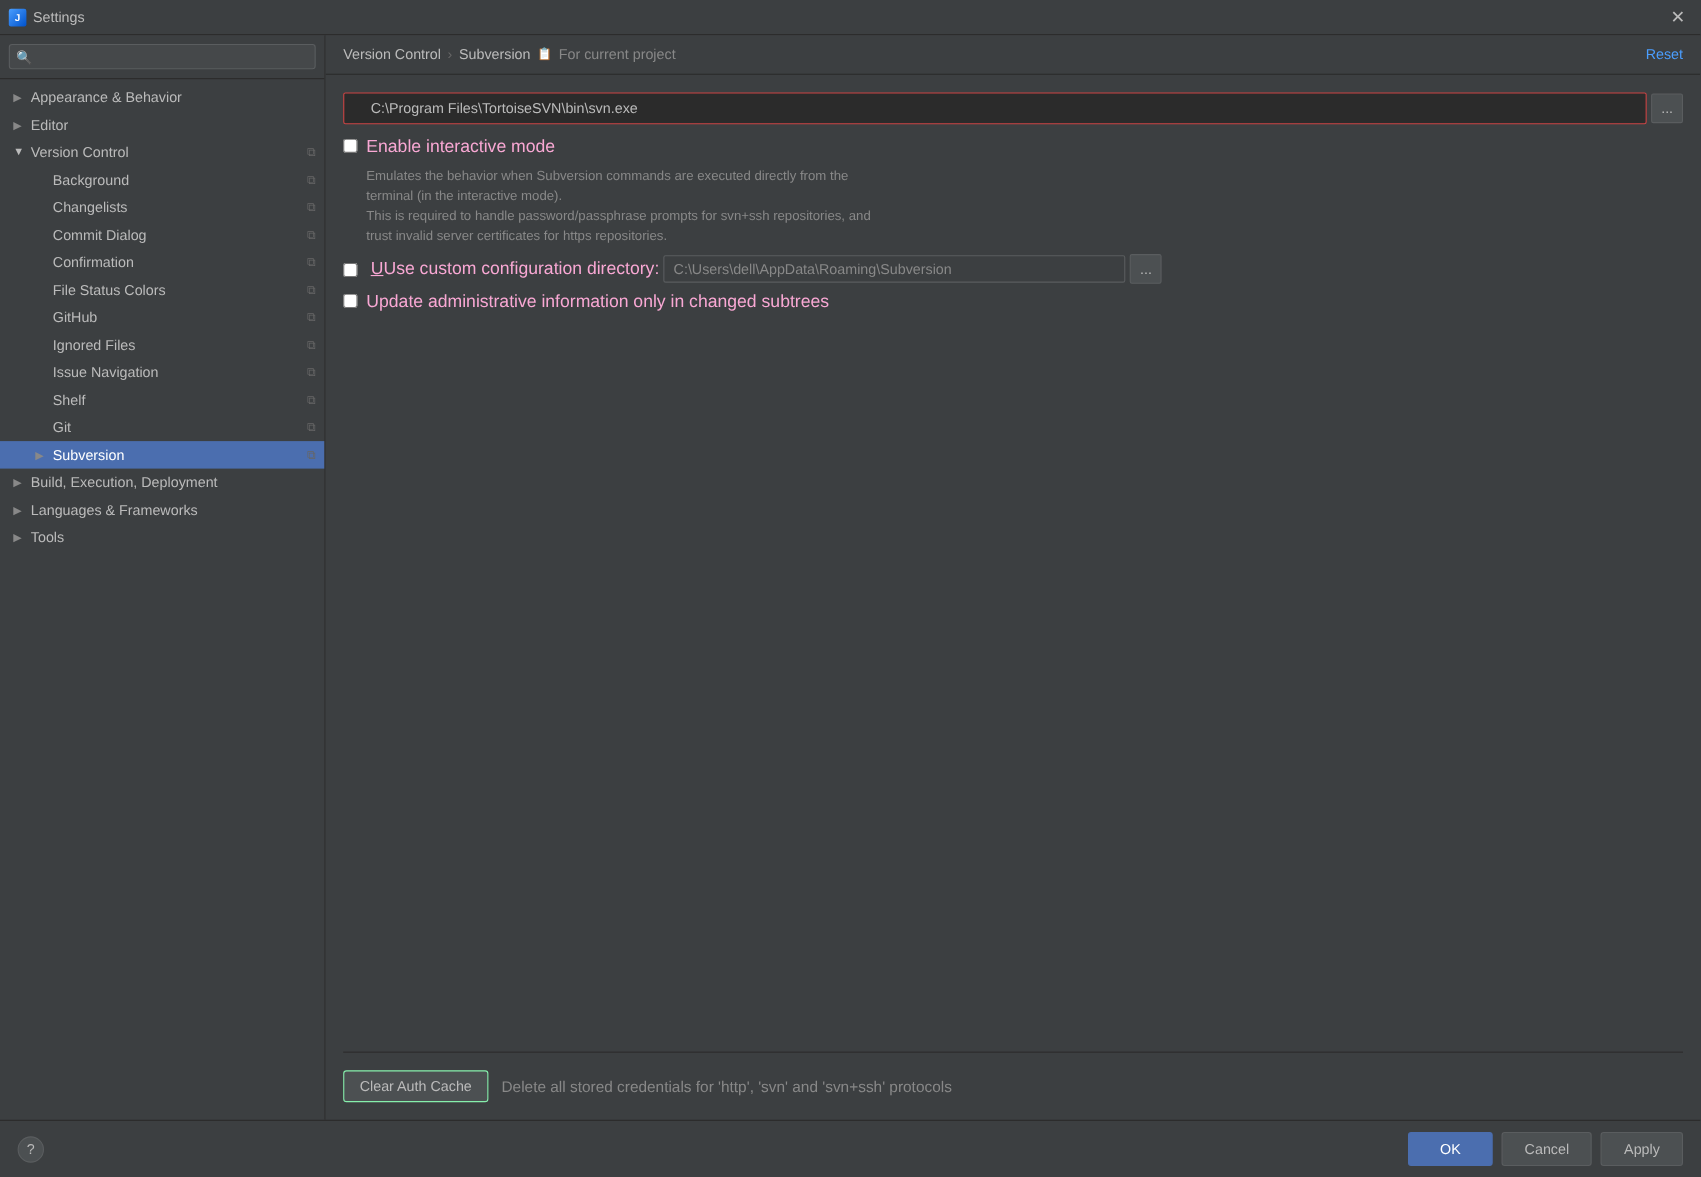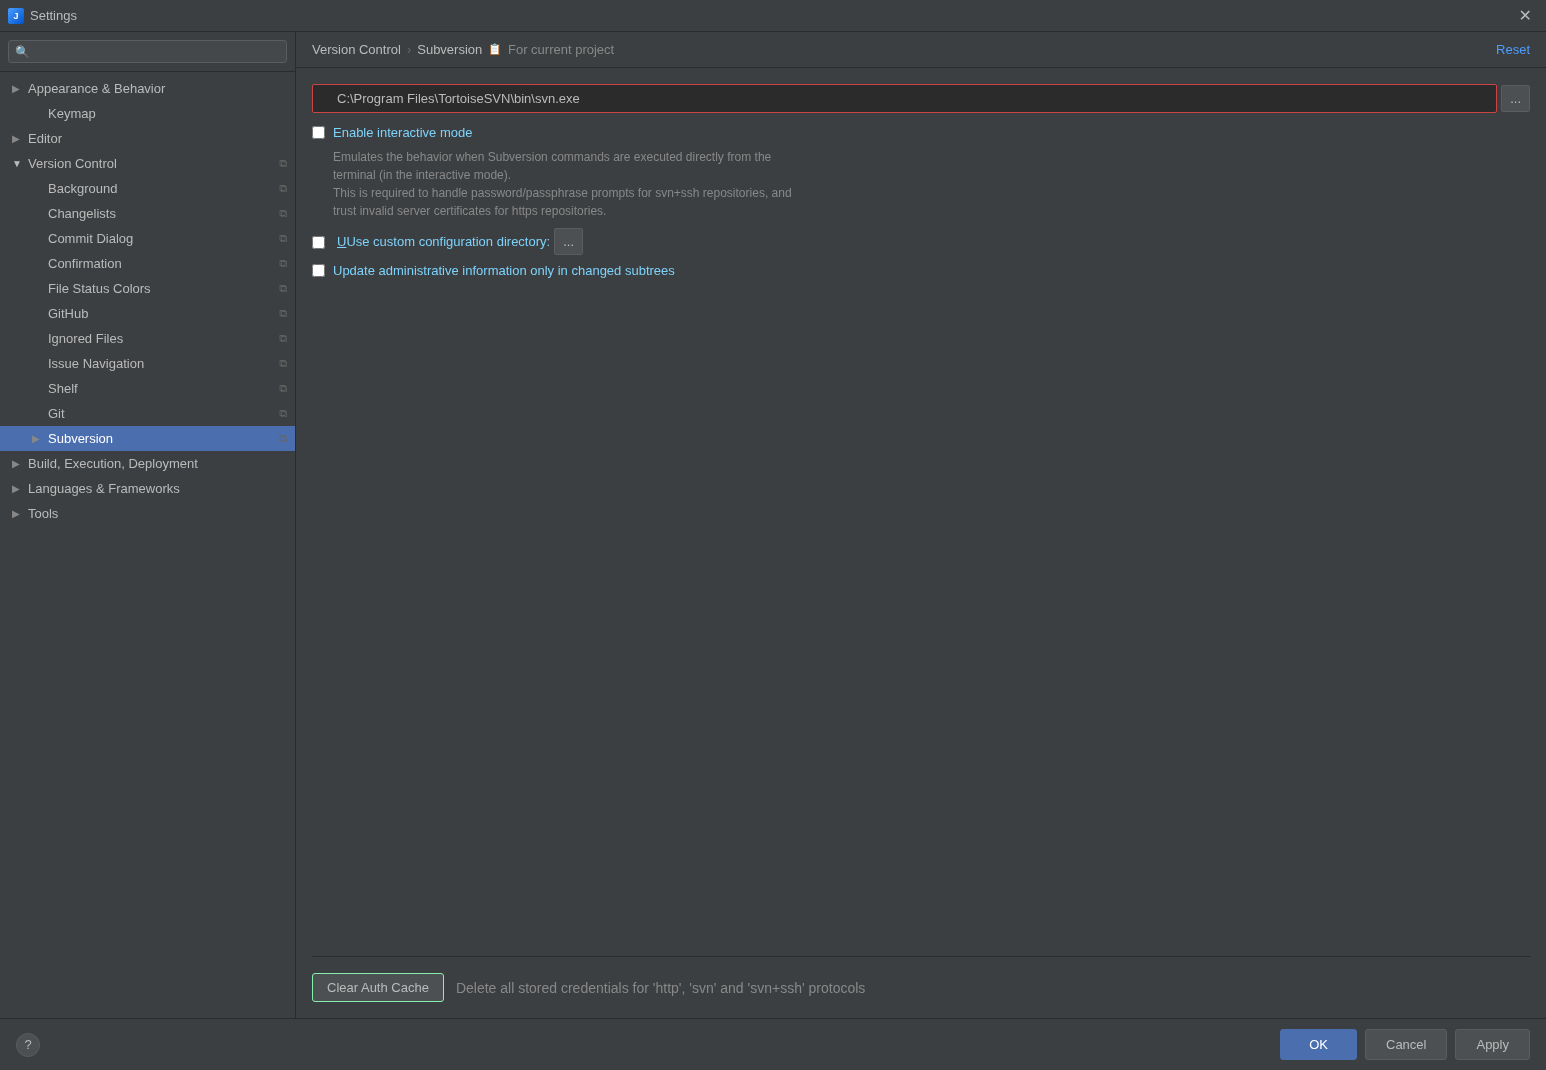--- a/index.html
+++ b/index.html
@@ -186,22 +186,22 @@
     .option-checkbox {
       margin-top: 1px;
       margin-right: 8px;
       flex-shrink: 0;
       width: 13px;
       height: 13px;
       accent-color: #4b9eff;
       cursor: pointer;
     }
     .option-label {
-      color: #7dd3fc;
-      font-size: 13px;
+      color: #f9a8d4;
+      font-size: 16px;
     }
     .option-description {
       color: #888;
       font-size: 12px;
       line-height: 1.5;
       margin-left: 21px;
       margin-bottom: 8px;
     }
     .custom-dir-row {
       display: flex;
@@ -336,24 +336,20 @@
         <input type="text" style="">
       </div>
     </div>
     <div class="nav-items">
 
       <div class="nav-item">
         <span class="nav-arrow">▶</span>
         <span class="nav-item-label">Appearance &amp; Behavior</span>
       </div>
 
-      <div class="nav-item nav-child">
-        <span class="nav-arrow"></span>
-        <span class="nav-item-label">Keymap</span>
-      </div>
 
       <div class="nav-item">
         <span class="nav-arrow">▶</span>
         <span class="nav-item-label">Editor</span>
       </div>
 
 
       <div class="nav-item">
         <span class="nav-arrow expanded">▼</span>
         <span class="nav-item-label">Version Control</span>
@@ -471,20 +467,21 @@
         <div class="option-description">
           <span>Emulates the behavior when Subversion commands are executed directly from the</span><br>
           <span>terminal (in the interactive mode).</span><br>
           <span>This is required to handle password/passphrase prompts for svn+ssh repositories, and</span><br>
           <span>trust invalid server certificates for https repositories.</span>
         </div>
 
         <div class="custom-dir-row">
           <input type="checkbox" class="option-checkbox" style="">
           <span class="option-label"><span class="underline">U</span><span>Use custom configuration directory:</span></span>
+          <input class="custom-dir-input" type="text" style="max-width: 420px;" value="C:\Users\dell\AppData\Roaming\Subversion">
           <button class="browse-btn">...</button>
         </div>
 
         <div class="option-row">
           <input type="checkbox" class="option-checkbox" style="">
           <span class="option-label">Update administrative information only in changed subtrees</span>
         </div>
       </div>
 
       <div class="bottom-section">

